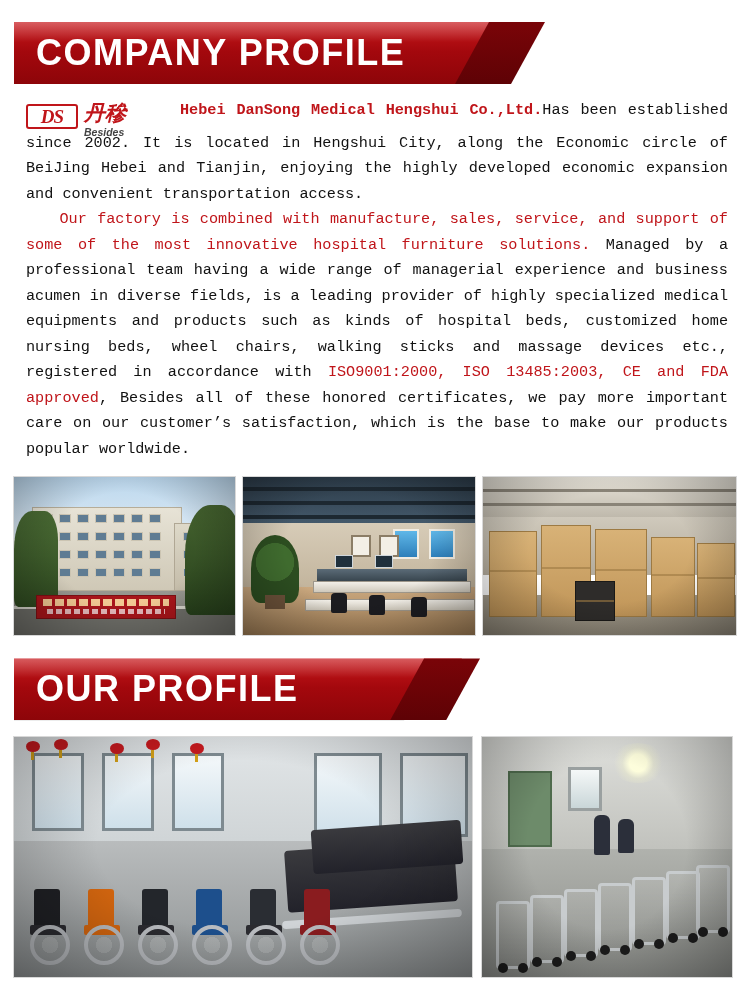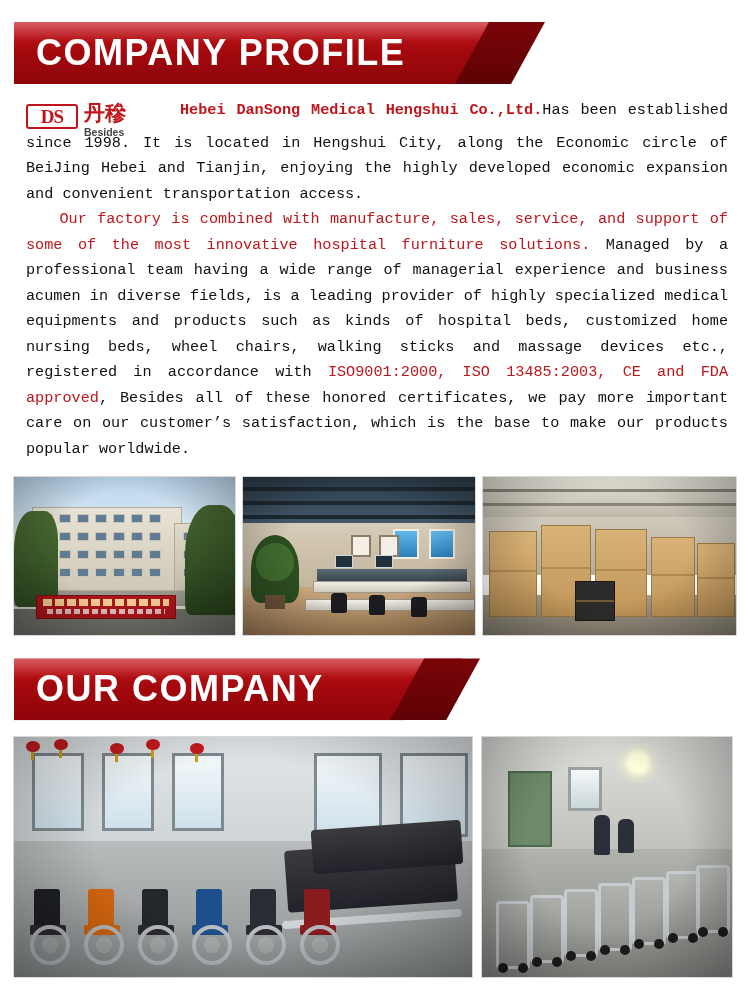--- a/index.html
+++ b/index.html
@@ -80,20 +80,21 @@
     display: inline-block;
     vertical-align: -7px;
     margin-right: 4px;
   }
   .logo {
     display: inline-block;
     width: 150px;
     height: 28px;
     position: relative;
     vertical-align: middle;
+    font-style: italic;
   }
   .logo-ds {
     position: absolute;
     left: 0; top: 1px;
     width: 52px; height: 25px;
     background: #ffffff;
     border: 2px solid #c0151a;
     border-radius: 3px;
     color: #c0151a;
     font-family: "Liberation Serif", serif;
@@ -215,21 +216,21 @@
     <div class="banner-text">COMPANY  PROFILE</div>
   </div>
 
   <div class="text-block">
     <span class="logo-row">
       <span class="logo">
         <span class="logo-ds">DS</span>
         <span class="logo-cn">丹穇</span>
         <span class="logo-en">Besides</span>
       </span>
-    </span><span class="co-name">Hebei DanSong Medical Hengshui Co.,Ltd.</span><span>Has been established since 1998. It is located in Hengshui City, along the Economic circle of BeiJing Hebei and Tianjin, enjoying the highly developed economic expansion and convenient transportation access.</span>
+    </span><span class="co-name">Hebei DanSong Medical Hengshui Co.,Ltd.</span><span>Has been established since 2002. It is located in Hengshui City, along the Economic circle of BeiJing Hebei and Tianjin, enjoying the highly developed economic expansion and convenient transportation access.</span>
     <br>
     <span class="indent"></span><span class="red">Our factory is combined with manufacture, sales, service, and support of some of the most innovative hospital furniture solutions.</span>
     <span>Managed by a professional team having a wide range of managerial experience and business acumen in diverse fields, is a leading provider of highly specialized medical equipments and products such as kinds of hospital beds, customized home nursing beds, wheel chairs, walking sticks and massage devices etc., registered in accordance with</span>
     <span class="red">ISO9001:2000, ISO 13485:2003, CE and FDA approved</span><span>, Besides all of these honored certificates, we pay more important care on our customer’s satisfaction, which is the base to make our products popular worldwide.</span>
   </div>
 
   <div class="photo-row">
 
     <div class="photo p1">
       <div class="b-sky"></div>
@@ -321,21 +322,21 @@
       <div class="box" style="left:168px;top:60px;width:44px;height:80px"></div>
       <div class="box" style="left:214px;top:66px;width:38px;height:74px"></div>
       <div class="box" style="left:92px;top:104px;width:40px;height:40px;background:#2e2c2a;border-color:#1a1917"></div>
       <div class="vign"></div>
     </div>
   </div>
 
   <div class="banner" style="margin-top:22px">
     <div class="banner-accent" style="left:390px"></div>
     <div class="banner-bar" style="width:448px"></div>
-    <div class="banner-text">OUR COMPANY</div>
+    <div class="banner-text">OUR PROFILE</div>
   </div>
 
   <div class="photo-row2">
 
     <div class="photo w1">
       <div class="ws-wall"></div>
       <div class="ws-win" style="left:18px"></div>
       <div class="ws-win" style="left:88px"></div>
       <div class="ws-win" style="left:158px"></div>
       <div class="ws-win" style="left:300px;width:68px;height:84px"></div>

